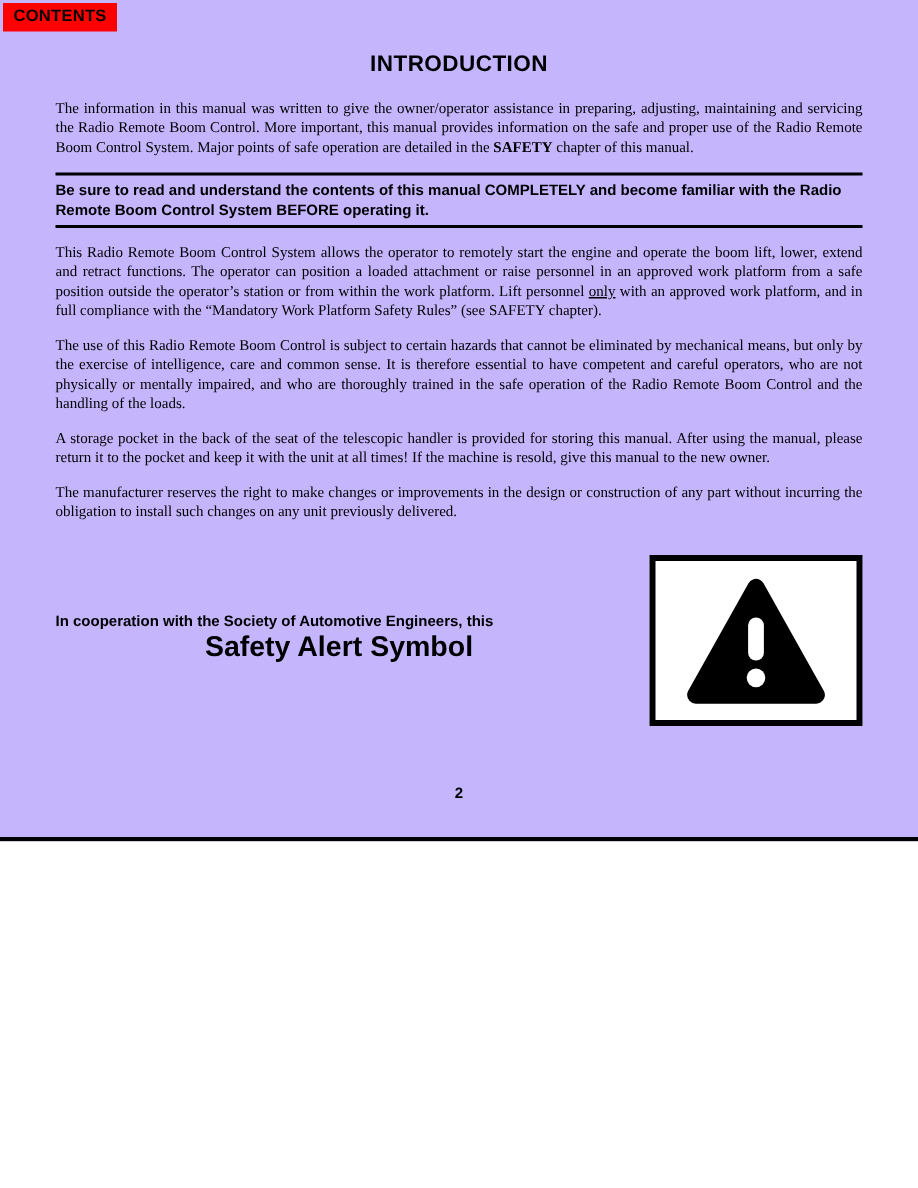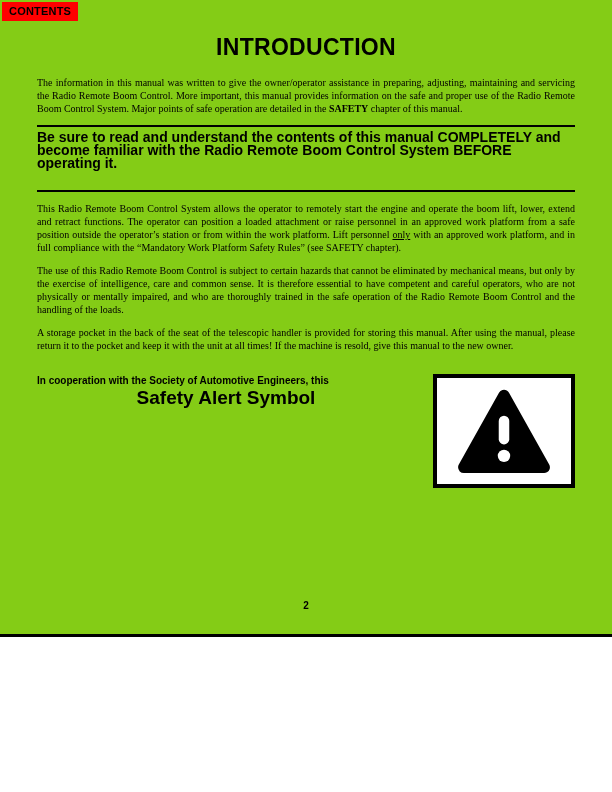--- a/index.html
+++ b/index.html
@@ -1,20 +1,20 @@
 <!DOCTYPE html>
 <html><head>
 <meta charset="utf-8">
 <style>
   html, body { margin: 0; padding: 0; background: #ffffff; }
   .sheet {
     position: relative;
     width: 612px;
-    height: 637px;
-    background: #84cc16;
+    height: 561px;
+    background: #c4b5fd;
     overflow: hidden;
     font-family: "Liberation Serif", serif;
     color: #000;
   }
   .contents-btn {
     position: absolute;
     top: 2px;
     left: 2px;
     background: #ff0000;
     color: #000;
@@ -27,46 +27,46 @@
     letter-spacing: 0.2px;
   }
   .content {
     position: absolute;
     top: 0;
     left: 37px;
     right: 37px;
   }
   h1.title {
     font-family: "Liberation Sans", sans-serif;
-    font-size: 23px;
+    font-size: 15px;
     font-weight: bold;
     text-align: center;
     margin: 34px 0 15px 0;
     letter-spacing: 0.3px;
   }
   p.body-p {
     font-size: 10px;
     line-height: 13px;
     text-align: justify;
     margin: 0 0 10px 0;
   }
   .notice {
     border-top: 2.5px solid #000;
     border-bottom: 2.5px solid #000;
     font-family: "Liberation Sans", sans-serif;
     font-weight: bold;
-    font-size: 14px;
+    font-size: 10px;
     line-height: 13px;
-    padding: 4px 0 20px 0;
+    padding: 4px 0 3px 0;
     margin: 0 0 10px 0;
     text-align: left;
   }
   .safety-row {
     display: flex;
-    align-items: flex-start;
+    align-items: center;
     gap: 18px;
     margin-top: 22px;
   }
   .safety-text {
     width: 386px;
     font-family: "Liberation Sans", sans-serif;
     font-weight: bold;
     font-size: 10px;
     line-height: 13px;
     text-align: justify;
@@ -124,20 +124,21 @@
     <p class="body-p"><span>The information in this manual was written to give the owner/operator assistance in preparing, adjusting, maintaining and servicing the Radio Remote Boom Control. More important, this manual provides information on the safe and proper use of the Radio Remote Boom Control System. Major points of safe operation are detailed in the </span><b>SAFETY</b><span> chapter of this manual.</span></p>
 
     <div class="notice">Be sure to read and understand the contents of this manual COMPLETELY and become familiar with the Radio Remote Boom Control System BEFORE operating it.</div>
 
     <p class="body-p"><span>This Radio Remote Boom Control System allows the operator to remotely start the engine and operate the boom lift, lower, extend and retract functions. The operator can position a loaded attachment or raise personnel in an approved work platform from a safe position outside the operator’s station or from within the work platform. Lift personnel </span><u>only</u><span> with an approved work platform, and in full compliance with the “Mandatory Work Platform Safety Rules” (see SAFETY chapter).</span></p>
 
     <p class="body-p">The use of this Radio Remote Boom Control is subject to certain hazards that cannot be eliminated by mechanical means, but only by the exercise of intelligence, care and common sense. It is therefore essential to have competent and careful operators, who are not physically or mentally impaired, and who are thoroughly trained in the safe operation of the Radio Remote Boom Control and the handling of the loads.</p>
 
     <p class="body-p">A storage pocket in the back of the seat of the telescopic handler is provided for storing this manual. After using the manual, please return it to the pocket and keep it with the unit at all times! If the machine is resold, give this manual to the new owner.</p>
 
+    <p class="body-p">The manufacturer reserves the right to make changes or improvements in the design or construction of any part without incurring the obligation to install such changes on any unit previously delivered.</p>
 
     <div class="safety-row">
       <div class="safety-text">
         <p class="lead">In cooperation with the Society of Automotive Engineers, this</p>
         <h2>Safety Alert Symbol</h2>
       </div>
       <div class="safety-box">
         <svg width="96" height="88" viewBox="0 0 100 92" aria-hidden="true">
           <polygon points="50,9 92,84 8,84" fill="#000" stroke="#000" stroke-width="12" stroke-linejoin="round"></polygon>
           <rect x="44.5" y="30" width="11" height="30" rx="5.5" fill="#fff"></rect>

